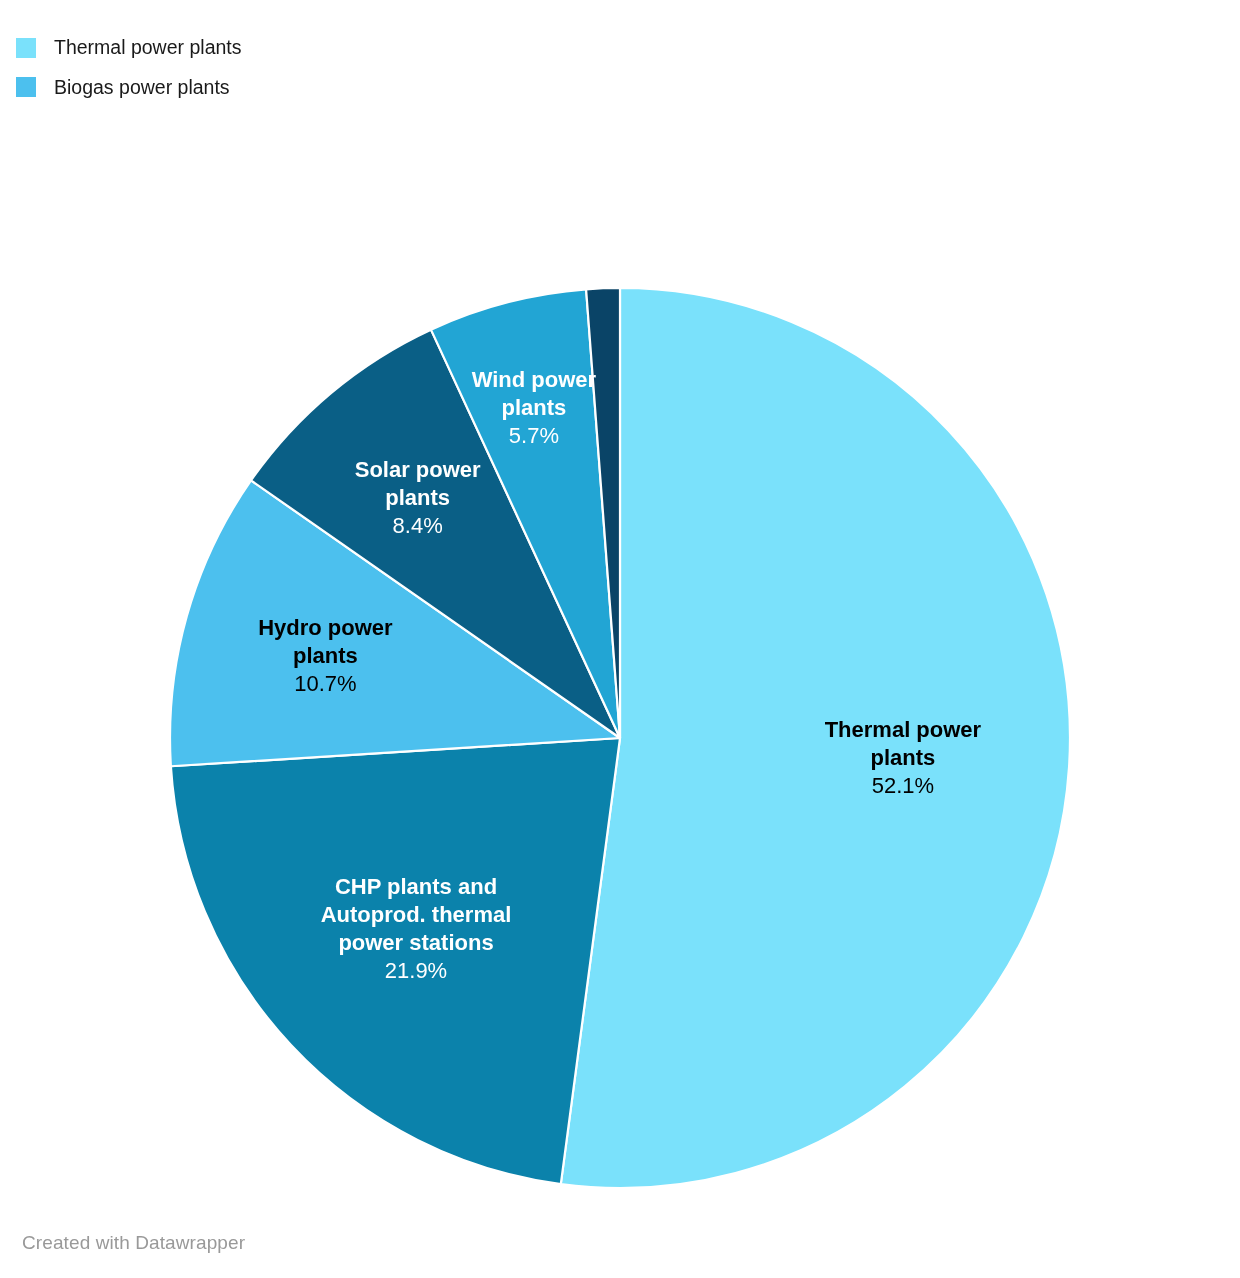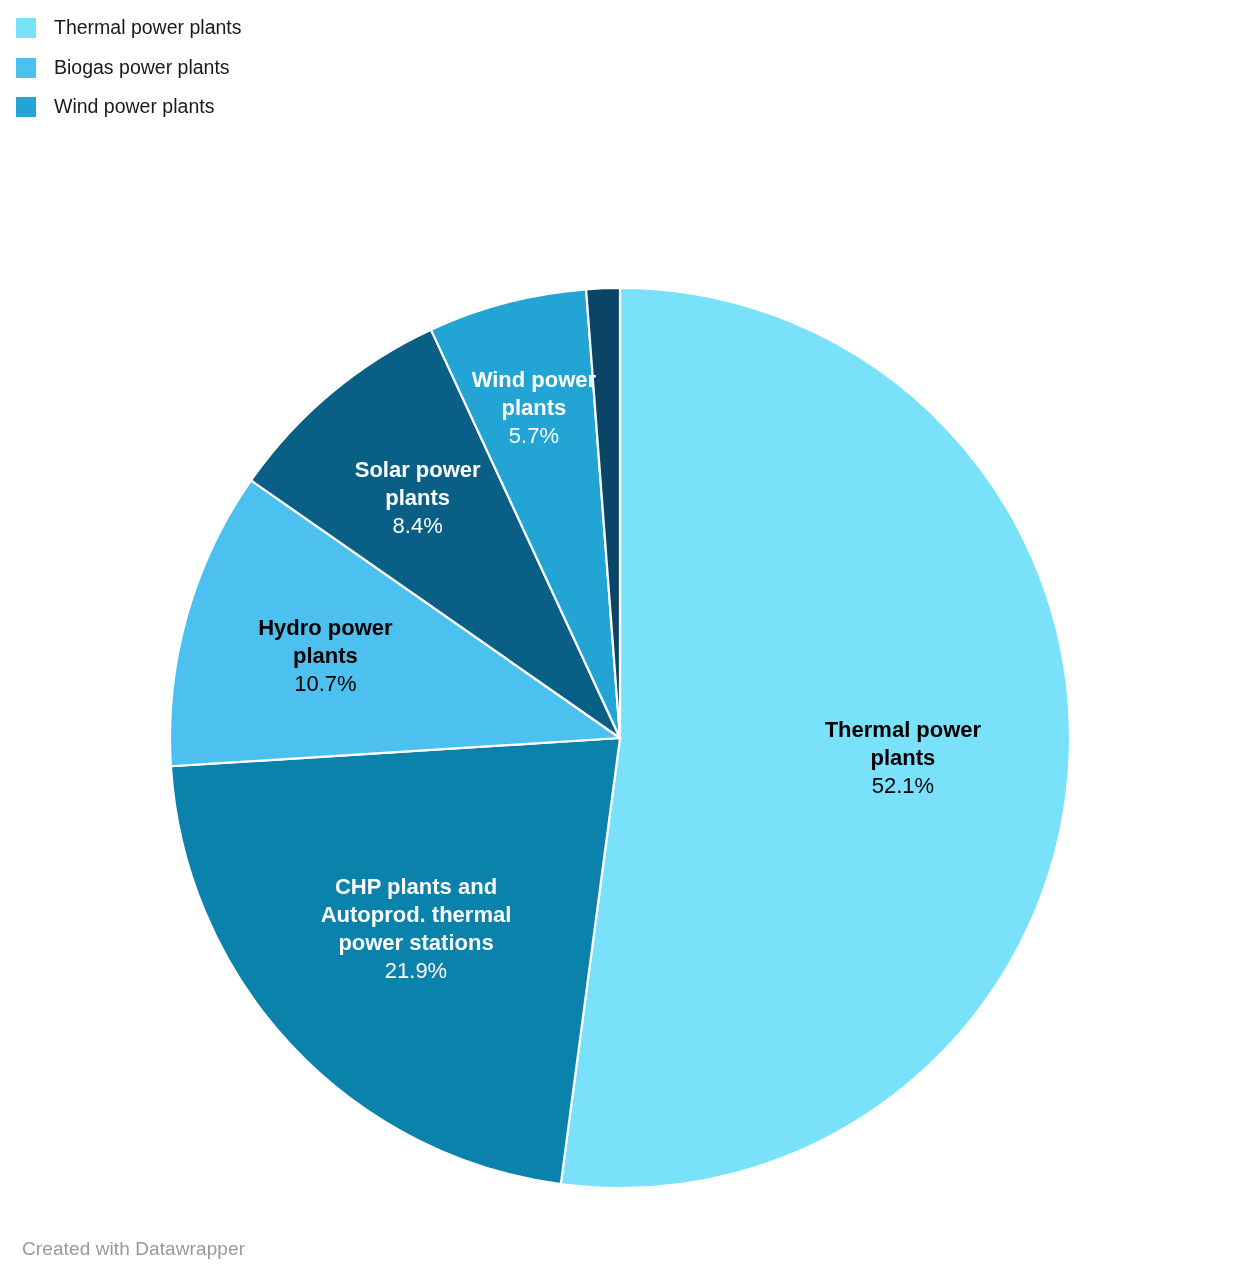--- a/index.html
+++ b/index.html
@@ -17,21 +17,21 @@
 
   
   #legend {
     position: absolute;
     left: 16px;
     top: 18px;
     width: 1100px;
   }
   .legend-item {
     display: flex;
-    align-items: flex-start;
+    align-items: flex-end;
     height: 39.5px;
   }
   .legend-swatch {
     width: 20px;
     height: 20px;
     flex: 0 0 20px;
     margin-right: 18px;
   }
   .legend-label {
     font-size: 19.5px;
@@ -64,41 +64,37 @@
   .slice-label-value {
     font-family: "Liberation Sans", sans-serif;
     font-size: 22px;
     font-weight: normal;
   }
 
   
   #footer {
     position: absolute;
     left: 22px;
-    bottom: 18px;
+    bottom: 24px;
     font-size: 19px;
     color: #999999;
     letter-spacing: 0.1px;
   }
 </style>
 </head>
 <body>
 
 <div id="legend">
     <div class="legend-item">
       <span class="legend-swatch" style="background: rgb(122, 225, 251);"></span>
       <span class="legend-label">Thermal power plants</span>
     </div>
     <div class="legend-item">
       <span class="legend-swatch" style="background: rgb(76, 192, 238);"></span>
       <span class="legend-label">Biogas power plants</span>
-    </div>
-    <div class="legend-item">
-      <span class="legend-swatch" style="background: rgb(34, 165, 212);"></span>
-      <span class="legend-label">Wind power plants</span>
     </div>
   </div>
 
 <div id="chart-area">
   <svg id="pie-svg" width="1240" height="960" viewBox="0 0 1240 960">
     <g id="slice-group">
         <path d="M 620 483 L 620.00 33.00 A 450 450 0 1 1 560.80 929.09 Z" fill="#7ae1fb" class="slice-path"></path>
         <path d="M 620 483 L 560.80 929.09 A 450 450 0 0 1 170.89 511.26 Z" fill="#0b82ab" class="slice-path"></path>
         <path d="M 620 483 L 170.89 511.26 A 450 450 0 0 1 251.02 225.41 Z" fill="#4cc0ee" class="slice-path"></path>
         <path d="M 620 483 L 251.02 225.41 A 450 450 0 0 1 430.96 74.63 Z" fill="#0a5f86" class="slice-path"></path>

